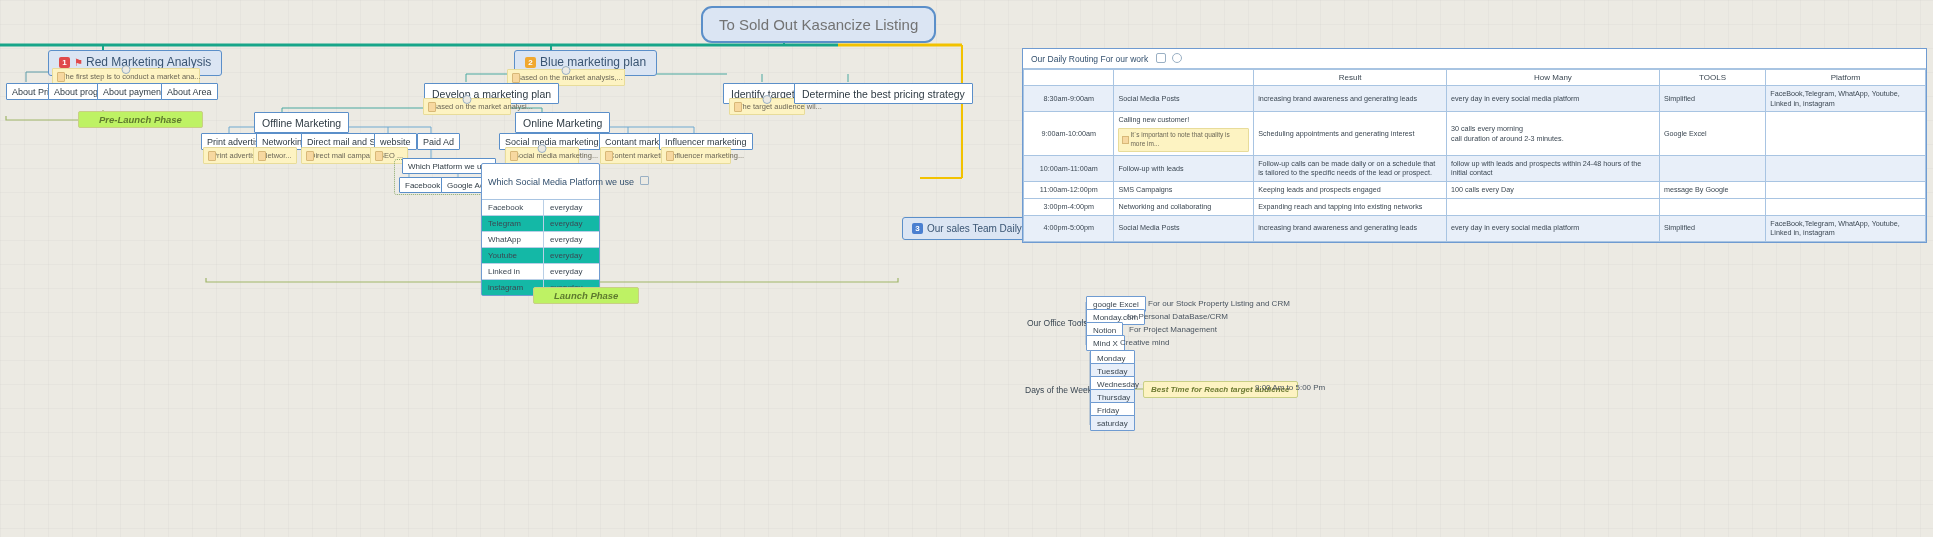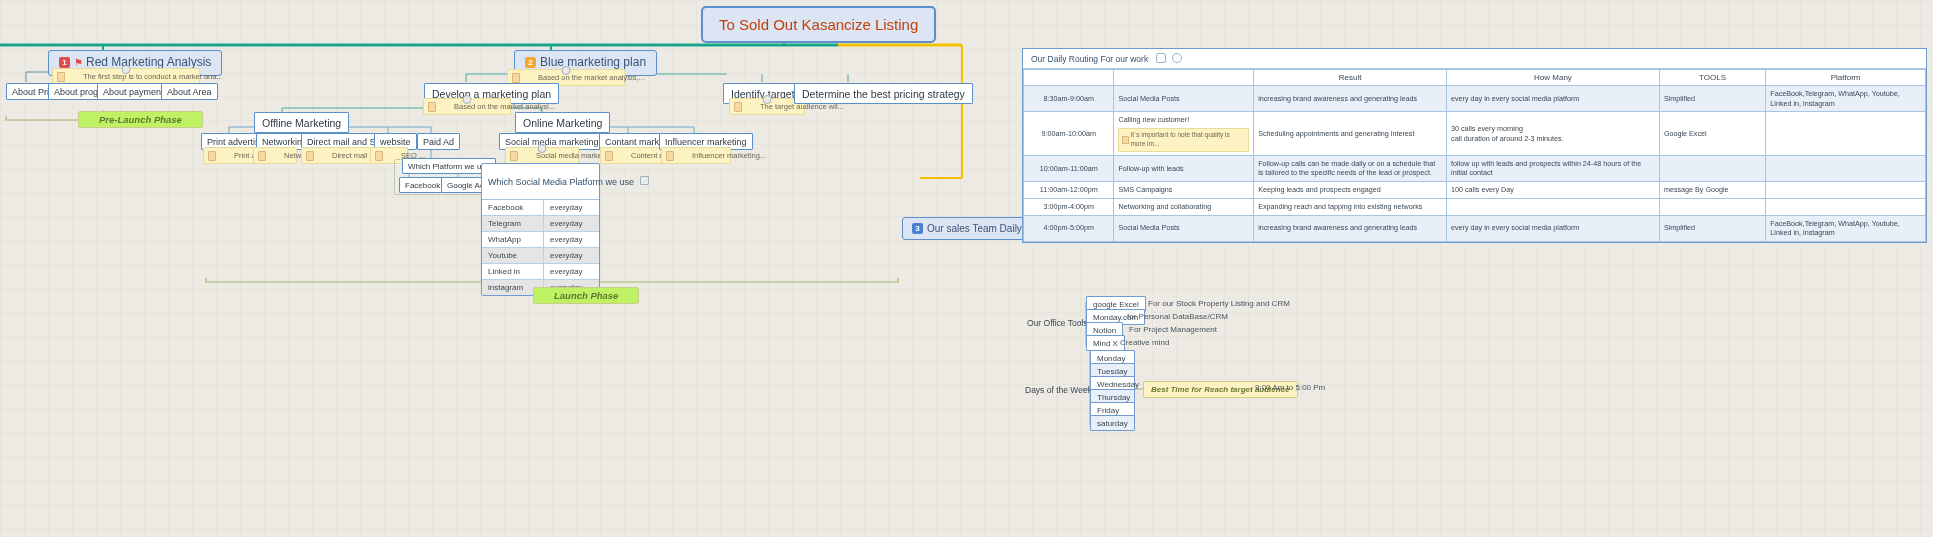--- a/index.html
+++ b/index.html
@@ -22,36 +22,36 @@
     border:1.5px solid #5b8fc9;
     background:#ffffff;
     color:#2f3b44;
     font-size:10px;
     line-height:1.15;
     padding:3px 6px;
     white-space:nowrap;
     border-radius:1px;
   }
   .node.center{
-    background:#dbe5f3;border:2px solid #5b8fc9;border-radius:5px;
-    color:#c2410c;font-size:15px;padding:8px 16px;
+    background:#dbe5f3;border:2px solid #5b8fc9;border-radius:11px;
+    color:#737373;font-size:15px;padding:8px 16px;
   }
   .node.branch{
     background:#dbe5f3;border:1.5px solid #5b8fc9;border-radius:3px;
     font-size:12px;padding:5px 10px;color:#3a5573;
   }
   .node.lvl2{font-size:10.5px;padding:3.5px 7px;}
   .node.tiny{font-size:9px;padding:2.5px 5px;}
 
   
   .note{
     position:absolute;box-sizing:border-box;
     background:#fdf3c2;border:1px solid #e8dc9a;
     color:#6c6757;font-size:7.5px;
-    padding:3px 5px 3px 30px;white-space:nowrap;border-radius:1px;
+    padding:3px 5px 3px 8px;white-space:nowrap;border-radius:1px;
     line-height:1.2;
   }
   .note:before{
     content:"";position:absolute;left:4px;top:50%;transform:translateY(-50%);
     width:6px;height:8px;background:#f7d8a0;border:1px solid #d8b878;border-radius:1px;
   }
   .note.hasdot:after{
     content:"";position:absolute;left:50%;top:-4px;width:7px;height:7px;
     border:1px solid #9ab0c4;border-radius:50%;background:#eceae3;
     transform:translateX(-50%);
@@ -86,21 +86,21 @@
   .ptable{position:absolute;border:1.5px solid #6f9bd1;background:#fff;border-radius:2px;}
   .ptable .phead{
     font-size:9px;color:#33506e;padding:12px 6px;border-bottom:1px solid #a8c4e2;
     position:relative;white-space:nowrap;
   }
   .ptable .prow{display:flex;border-bottom:1px solid #b9cfe6;}
   .ptable .prow:last-child{border-bottom:none;}
   .ptable .pc{font-size:8px;color:#3b4752;padding:3px 6px;box-sizing:border-box;}
   .ptable .pc.a{width:62px;border-right:1px solid #b9cfe6;}
   .ptable .pc.b{width:54px;}
-  .ptable .prow.alt{background:#e5e5e5;}
+  .ptable .prow.alt{background:#14b8a6;}
 
   
   .rt{position:absolute;border:1.5px solid #6f9bd1;background:#fff;box-sizing:border-box;}
   .rt-title{
     font-size:8.5px;color:#33506e;padding:4px 8px;border-bottom:1px solid #a8c4e2;
     background:#fff;white-space:nowrap;
   }
   .rt-title .exp{display:inline-block;width:8px;height:8px;border:1px solid #9ab0c4;
     border-radius:2px;margin-left:5px;vertical-align:-1px;}
   table.rtab{border-collapse:collapse;width:100%;table-layout:fixed;}

